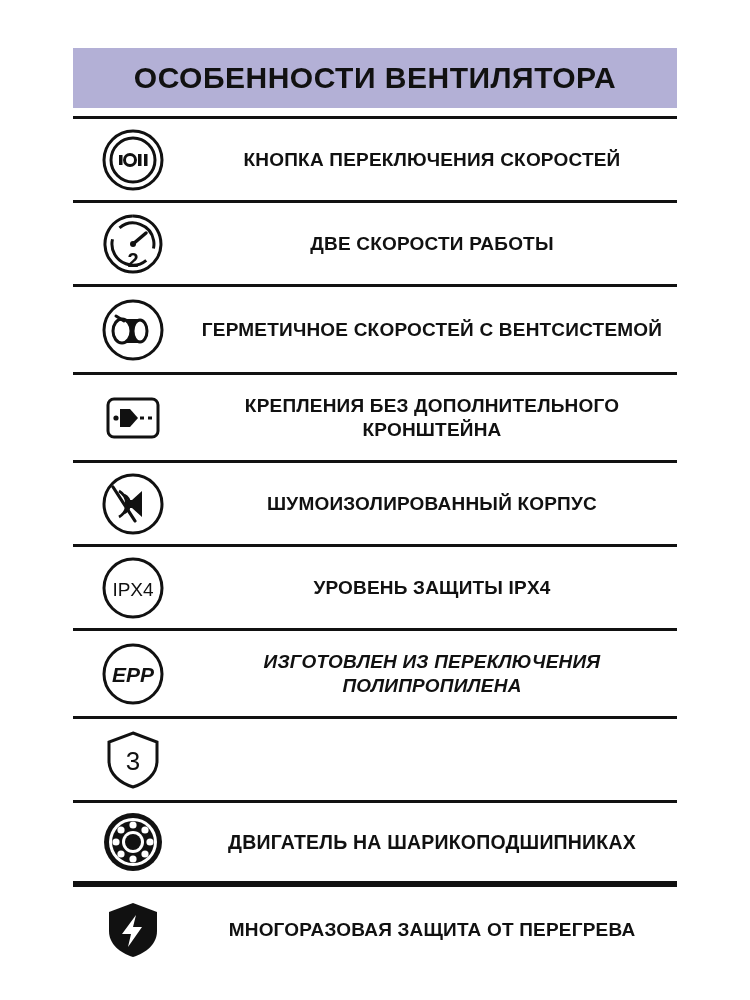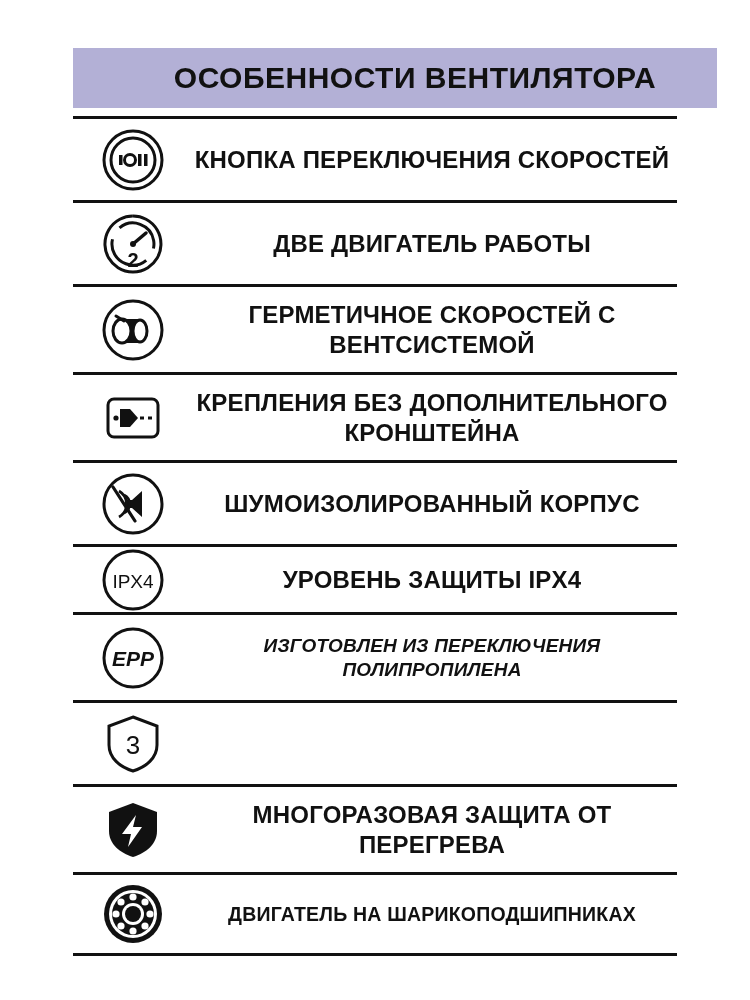--- a/index.html
+++ b/index.html
@@ -23,21 +23,20 @@
   .header {
     position: absolute;
     left: 73px;
     top: 48px;
     width: 604px;
     height: 60px;
     background: #b3b0d6;
     display: flex;
     align-items: center;
     justify-content: center;
-    padding-left: 40px;
   }
   .header-title {
     font-size: 30px;
     font-weight: bold;
     letter-spacing: 0.5px;
     color: #111111;
     text-align: center;
     line-height: 1;
     white-space: nowrap;
   }
@@ -65,21 +64,21 @@
     justify-content: center;
   }
   .text-cell {
     flex: 1;
     padding-right: 6px;
     display: flex;
     align-items: center;
     justify-content: center;
   }
   .row-label {
-    font-size: 24px;
+    font-size: 19px;
     font-weight: bold;
     color: #111111;
     text-align: center;
     line-height: 1.25;
     letter-spacing: 0.2px;
   }
   .row-label.small {
     font-size: 19px;
   }
   .row-label.tight {
@@ -122,21 +121,21 @@
           <svg width="62" height="62" viewBox="0 0 62 62">
             <path d="M31 3 a28 28 0 1 1 -0.1 0" fill="none" stroke="#111" stroke-width="3"></path>
             <path d="M31 10 a21 21 0 1 1 -0.1 0" fill="none" stroke="#111" stroke-width="3" stroke-dasharray="52 14" transform="rotate(-40 31 31)"></path>
             <line x1="31" y1="31" x2="44" y2="20" stroke="#111" stroke-width="3.5" stroke-linecap="round"></line>
             <circle cx="31" cy="31" r="3" fill="#111"></circle>
             <text x="31" y="54" font-family="'Liberation Sans',sans-serif" font-size="20" font-weight="bold" fill="#111" text-anchor="middle">2</text>
           </svg>
         </span>
       </div>
       <div class="text-cell">
-        <div class="row-label">ДВЕ ДВИГАТЕЛЬ РАБОТЫ</div>
+        <div class="row-label">ДВЕ СКОРОСТИ РАБОТЫ</div>
       </div>
     </div>
 
     <div class="row" style="height:88px;">
       <div class="icon-cell">
         <span>
           <svg width="62" height="62" viewBox="0 0 62 62">
             <circle cx="31" cy="31" r="29" fill="none" stroke="#111" stroke-width="3"></circle>
             <path d="M20 20 h18 a13 13 0 0 1 0 24 h-18 a13 13 0 0 1 0 -24 z" fill="#111"></path>
             <ellipse cx="20" cy="32" rx="9" ry="12" fill="#ffffff" stroke="#111" stroke-width="3"></ellipse>
@@ -176,21 +175,21 @@
             <path d="M17 18 a15 15 0 0 1 0 26" fill="none" stroke="#111" stroke-width="2.6"></path>
             <line x1="11" y1="14" x2="33" y2="48" stroke="#111" stroke-width="3.2" stroke-linecap="round"></line>
           </svg>
         </span>
       </div>
       <div class="text-cell">
         <div class="row-label">ШУМОИЗОЛИРОВАННЫЙ КОРПУС</div>
       </div>
     </div>
 
-    <div class="row" style="height:68px;">
+    <div class="row" style="height:84px;">
       <div class="icon-cell">
         <span>
           <svg width="62" height="62" viewBox="0 0 62 62">
             <circle cx="31" cy="31" r="29" fill="none" stroke="#111" stroke-width="3"></circle>
             <text x="31" y="39" font-family="'Liberation Sans',sans-serif" font-size="19" fill="#111" text-anchor="middle">IPX4</text>
           </svg>
         </span>
       </div>
       <div class="text-cell">
         <div class="row-label">УРОВЕНЬ ЗАЩИТЫ IPX4</div>
@@ -212,34 +211,20 @@
     </div>
 
     <div class="row" style="height:84px;">
       <div class="icon-cell">
         <span>
           <svg width="62" height="62" viewBox="0 0 62 62">
             <path d="M31 4 L55 13 V32 C55 45 44 54 31 58 C18 54 7 45 7 32 V13 Z" fill="none" stroke="#111" stroke-width="3"></path>
             <text x="31" y="41" font-family="'Liberation Sans',sans-serif" font-size="26" fill="#111" text-anchor="middle">3</text>
           </svg>
         </span>
-      </div>
-    </div>
-
-    <div class="row" style="height:88px;">
-      <div class="icon-cell">
-        <span>
-          <svg width="62" height="62" viewBox="0 0 62 62">
-            <path d="M31 4 L55 13 V32 C55 45 44 54 31 58 C18 54 7 45 7 32 V13 Z" fill="#111"></path>
-            <path d="M34 16 L20 35 h9 l-3 13 14 -20 h-9 z" fill="#ffffff"></path>
-          </svg>
-        </span>
-      </div>
-      <div class="text-cell">
-        <div class="row-label">МНОГОРАЗОВАЯ ЗАЩИТА ОТ ПЕРЕГРЕВА</div>
       </div>
     </div>
 
     <div class="row last" style="height:84px;">
       <div class="icon-cell">
         <span>
           <svg width="62" height="62" viewBox="0 0 62 62">
             <circle cx="31" cy="31" r="29" fill="#111"></circle>
             <circle cx="31" cy="31" r="24" fill="#ffffff"></circle>
             <circle cx="31" cy="31" r="21" fill="#111"></circle>
@@ -256,14 +241,28 @@
             <circle cx="31" cy="31" r="11" fill="#ffffff"></circle>
             <circle cx="31" cy="31" r="8" fill="#111"></circle>
           </svg>
         </span>
       </div>
       <div class="text-cell">
         <div class="row-label tight">ДВИГАТЕЛЬ НА ШАРИКОПОДШИПНИКАХ</div>
       </div>
     </div>
 
+    <div class="row" style="height:88px;">
+      <div class="icon-cell">
+        <span>
+          <svg width="62" height="62" viewBox="0 0 62 62">
+            <path d="M31 4 L55 13 V32 C55 45 44 54 31 58 C18 54 7 45 7 32 V13 Z" fill="#111"></path>
+            <path d="M34 16 L20 35 h9 l-3 13 14 -20 h-9 z" fill="#ffffff"></path>
+          </svg>
+        </span>
+      </div>
+      <div class="text-cell">
+        <div class="row-label">МНОГОРАЗОВАЯ ЗАЩИТА ОТ ПЕРЕГРЕВА</div>
+      </div>
+    </div>
+
   </div>
 </div>
 
 </body></html>

